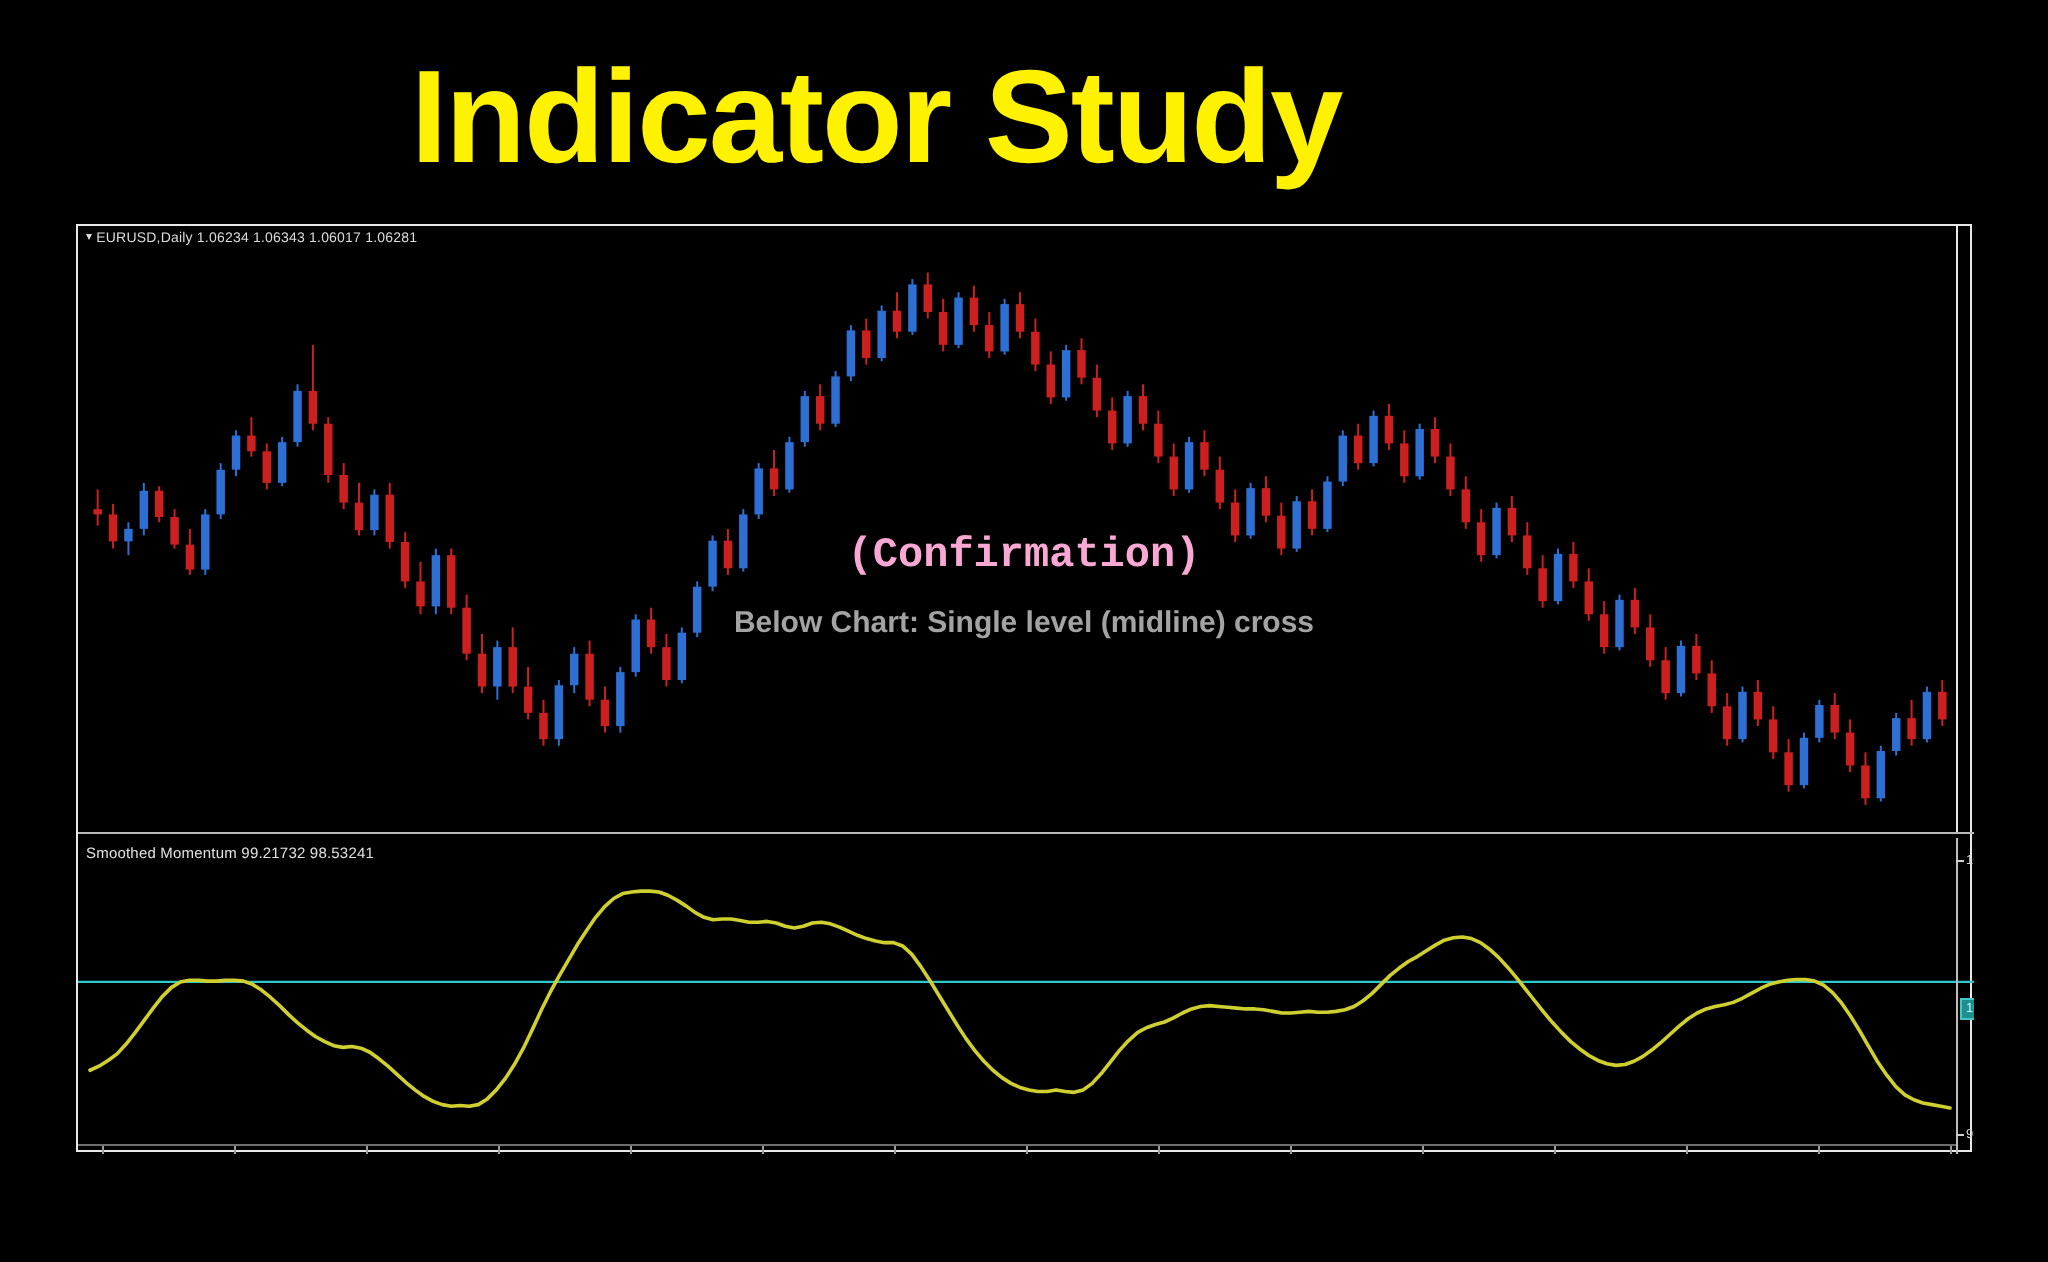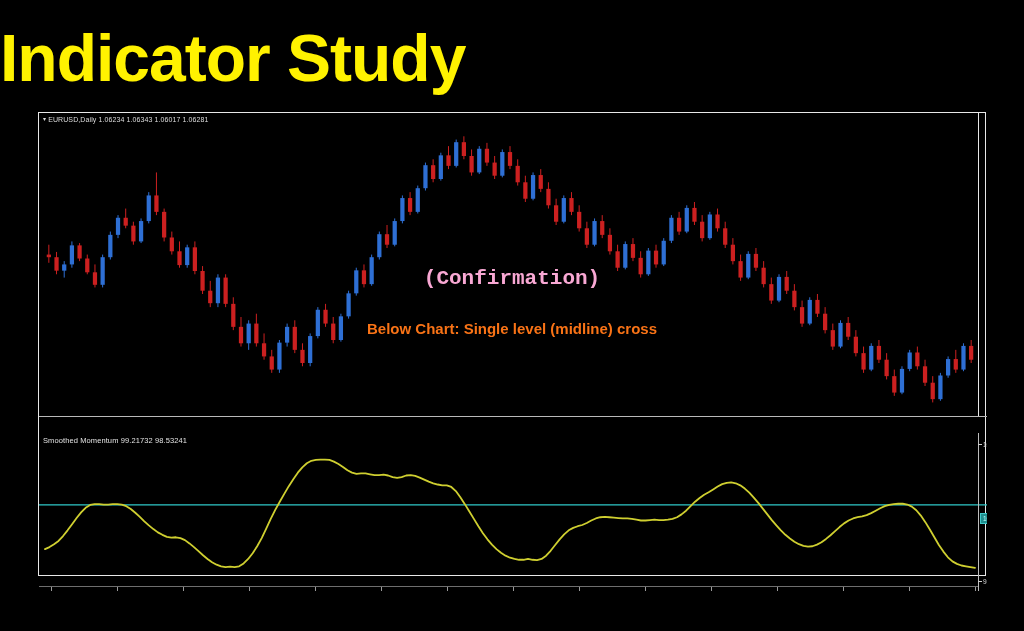--- a/index.html
+++ b/index.html
@@ -14,21 +14,21 @@
     font-family: "Liberation Sans", sans-serif;
     position: relative;
   }
 
   
   .page-title {
     position: absolute;
     left: 0;
     top: 16px;
     width: 876px;
-    text-align: left;
+    text-align: center;
     color: #FFF200;
     font-family: "Liberation Sans", sans-serif;
     font-weight: bold;
     font-size: 66px;
     line-height: 84px;
     letter-spacing: -1px;
     white-space: nowrap;
   }
 
   
@@ -58,21 +58,21 @@
     left: 0;
     top: 303px;
     width: 948px;
     height: 1px;
     background: #b9b9b9;
   }
   
   .ind-pane {
     position: absolute;
     left: 0;
-    top: 320px;
+    top: 306px;
     width: 948px;
     height: 158px;
     box-sizing: border-box;
     overflow: hidden;
   }
 
   
   .scale-sep {
     position: absolute;
     top: 0;
@@ -198,26 +198,26 @@
   .overlay-sub {
     color: #f9a8d4;
     font-family: Liberation Mono, monospace;
     font-weight: bold;
     font-size: 21px;
     line-height: 30px;
     margin-top: 2px;
     white-space: nowrap;
   }
   .overlay-note {
-    color: #f97316;
+    color: #a3a3a3;
     font-family: "Liberation Sans", sans-serif;
     font-weight: bold;
     font-size: 15px;
     line-height: 22px;
-    margin-top: 24px;
+    margin-top: 7px;
     white-space: nowrap;
   }
 
   svg { display: block; }
 </style>
 </head>
 <body>
 
 <div class="page-title">Indicator Study</div>
 

